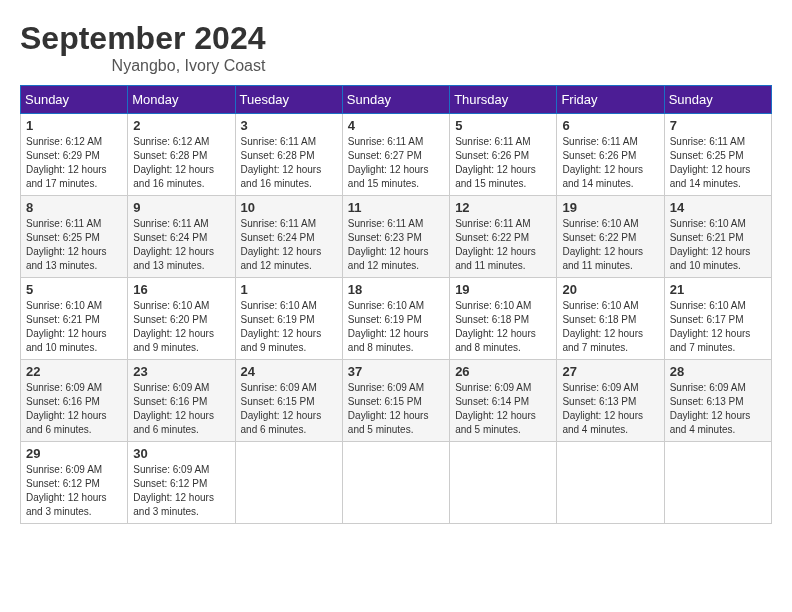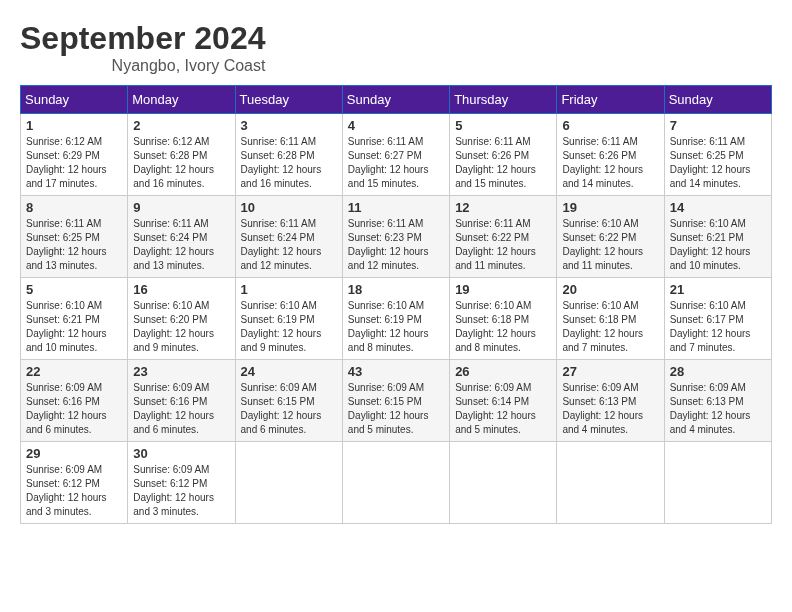--- a/index.html
+++ b/index.html
@@ -201,21 +201,21 @@
       </td>
         <td>
         <span class="day-number">23</span>
         <div class="day-info">Sunrise: 6:09 AM<br>Sunset: 6:16 PM<br>Daylight: 12 hours<br>and 6 minutes.</div>
       </td>
         <td>
         <span class="day-number">24</span>
         <div class="day-info">Sunrise: 6:09 AM<br>Sunset: 6:15 PM<br>Daylight: 12 hours<br>and 6 minutes.</div>
       </td>
         <td>
-        <span class="day-number">43</span>
+        <span class="day-number">37</span>
         <div class="day-info">Sunrise: 6:09 AM<br>Sunset: 6:15 PM<br>Daylight: 12 hours<br>and 5 minutes.</div>
       </td>
         <td>
         <span class="day-number">26</span>
         <div class="day-info">Sunrise: 6:09 AM<br>Sunset: 6:14 PM<br>Daylight: 12 hours<br>and 5 minutes.</div>
       </td>
         <td>
         <span class="day-number">27</span>
         <div class="day-info">Sunrise: 6:09 AM<br>Sunset: 6:13 PM<br>Daylight: 12 hours<br>and 4 minutes.</div>
       </td>

